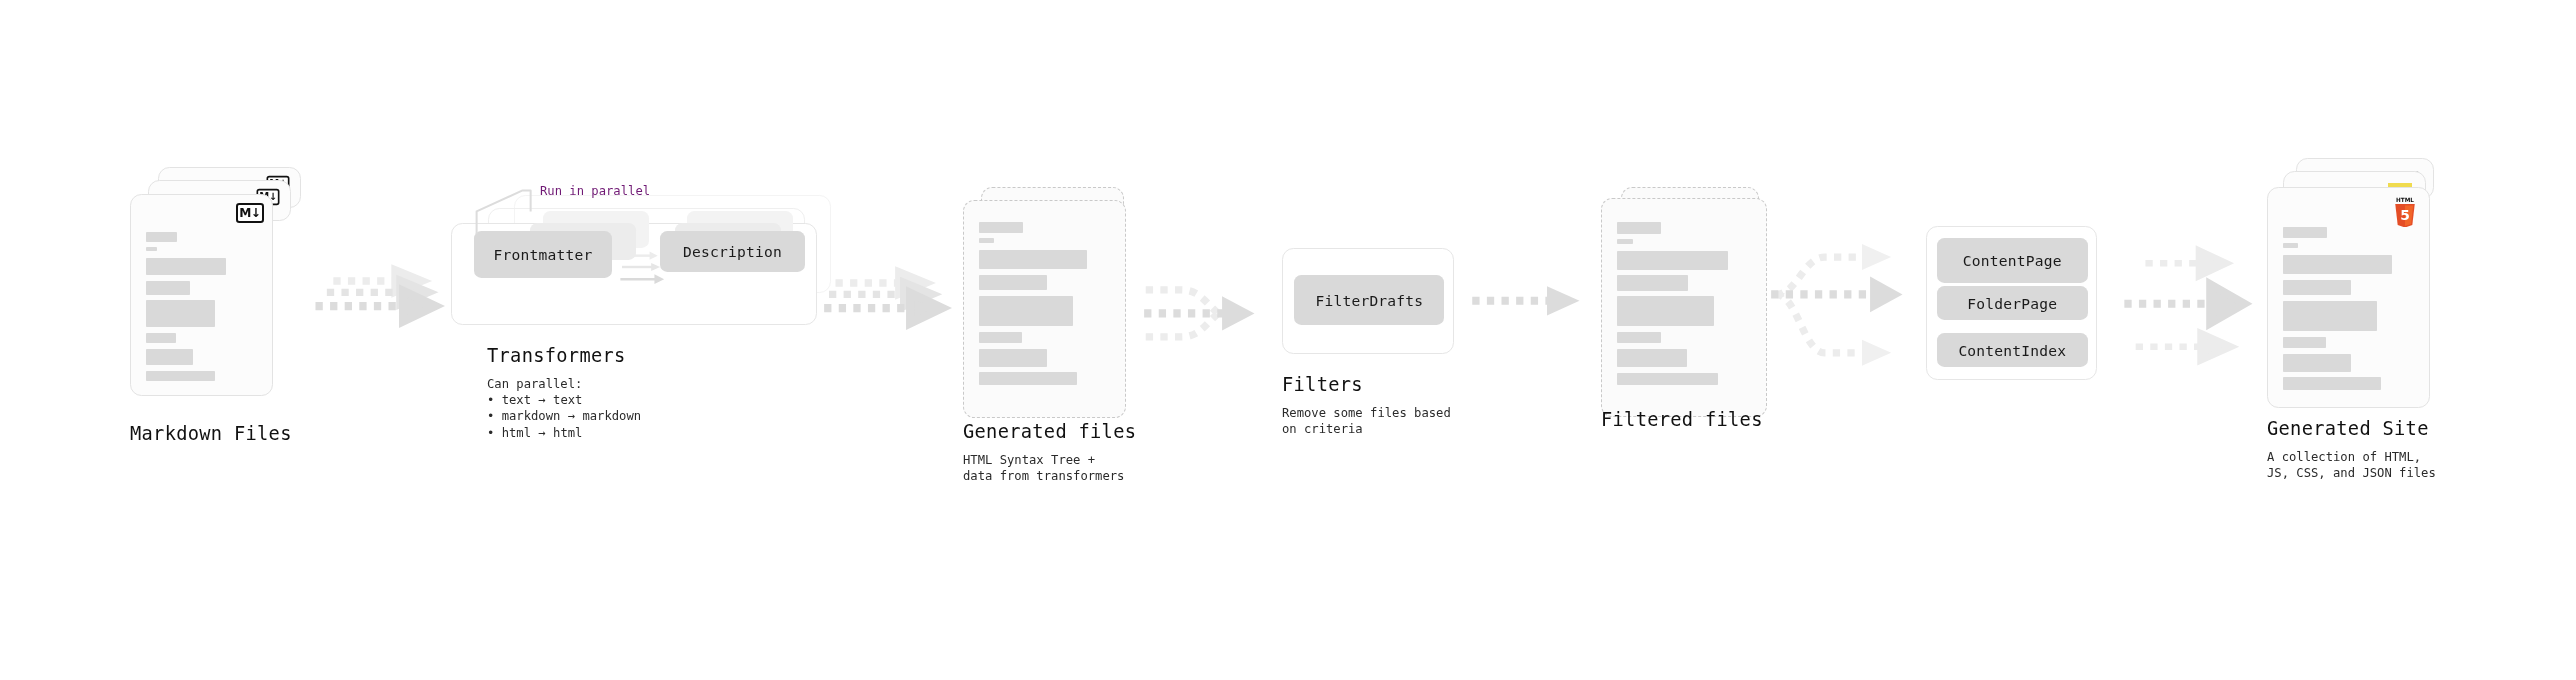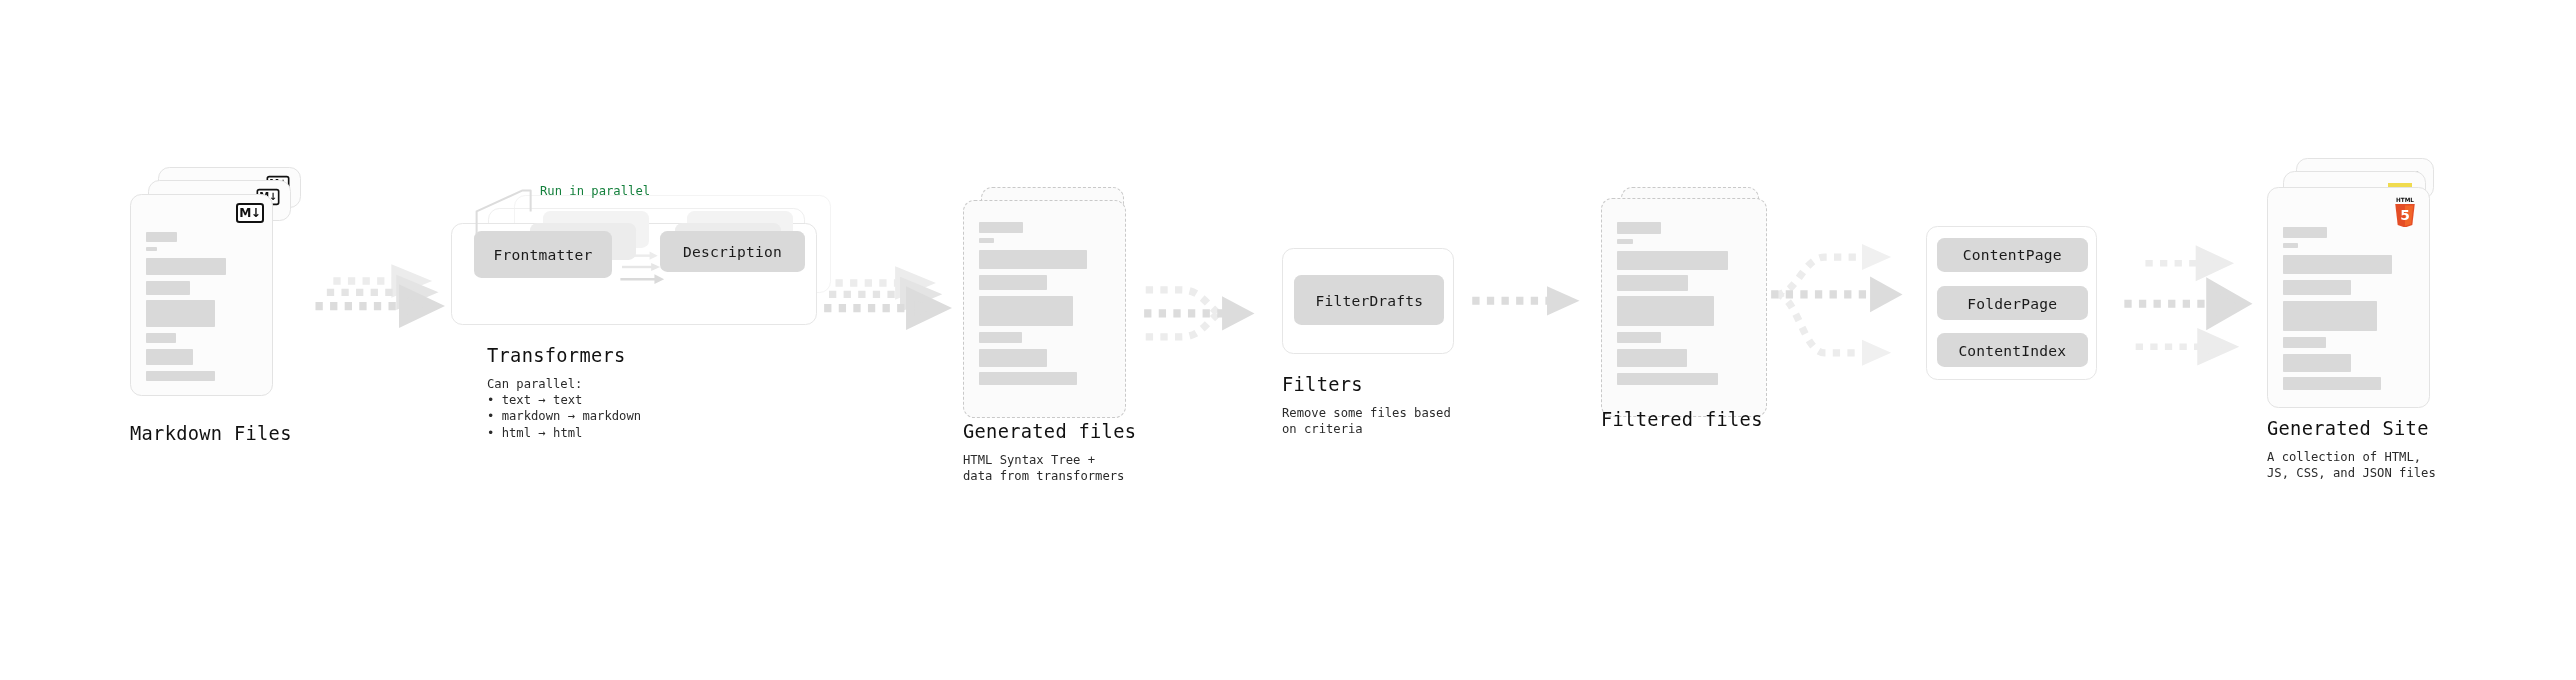--- a/index.html
+++ b/index.html
@@ -109,21 +109,21 @@
     margin-top: 8.1px;
   }
   .cap-sub div { white-space: nowrap; }
   .cap-list { margin: 0; padding: 0; list-style: none; }
   .cap-list li { white-space: nowrap; }
   .cap-list li::before { content: "• "; }
 
   .runlabel {
     position: absolute;
     font-size: 12.2px;
-    color: #15803d;
+    color: #701a75;
     white-space: nowrap;
   }
 
   svg.arrows { position: absolute; overflow: visible; }
   svg .dash { stroke-dasharray: 9 9; stroke-linecap: butt; fill: none; }
 </style>
 </head>
 <body>
 
 <div id="stage">
@@ -327,21 +327,21 @@
       <path d="M0 62 C26 62 34 134 60 134 H108"></path>
     </g>
     <polygon points="106,0 142,16 106,32" fill="#f0f0f0"></polygon>
     <polygon points="106,118 142,134 106,150" fill="#f0f0f0"></polygon>
     <path d="M-6 62 H118" stroke="#dcdcdc" stroke-width="10" stroke-dasharray="9 9" fill="none"></path>
     <polygon points="116,40 156,62 116,84" fill="#dcdcdc"></polygon>
   </svg>
 
   <div class="node" style="left:1926px; top:226px;">
     <div class="procbox" style="position:relative; left:0; top:0; width:171px; height:154px;">
-      <div class="pill" style="left:9.8px; top:10.6px;  width:151px; height:34px;">ContentPage</div>
+      <div class="pill" style="left:9.8px; top:10.6px;  width:151px; height:45px;">ContentPage</div>
       <div class="pill" style="left:9.8px; top:59px;  width:151px; height:34px;">FolderPage</div>
       <div class="pill" style="left:9.8px; top:106px; width:151px; height:34px;">ContentIndex</div>
     </div>
 
   </div>
 
   <svg class="arrows" style="left:2113px; top:234px;" width="154" height="138" viewBox="0 0 190 170">
     <g stroke="#ececec" stroke-width="8" fill="#ececec">
       <path class="dash" d="M40 36 H108"></path>
       <polygon points="106,20 140,36 106,52"></polygon>

